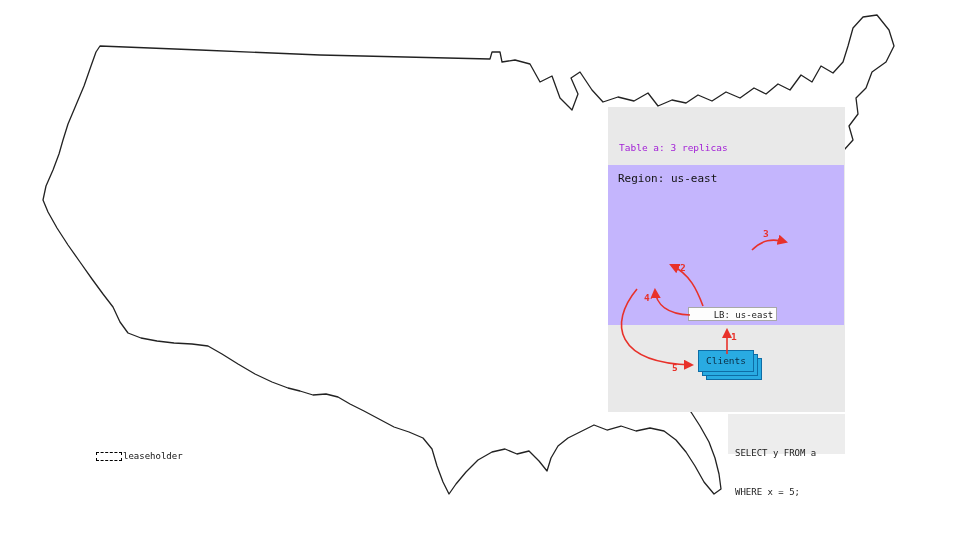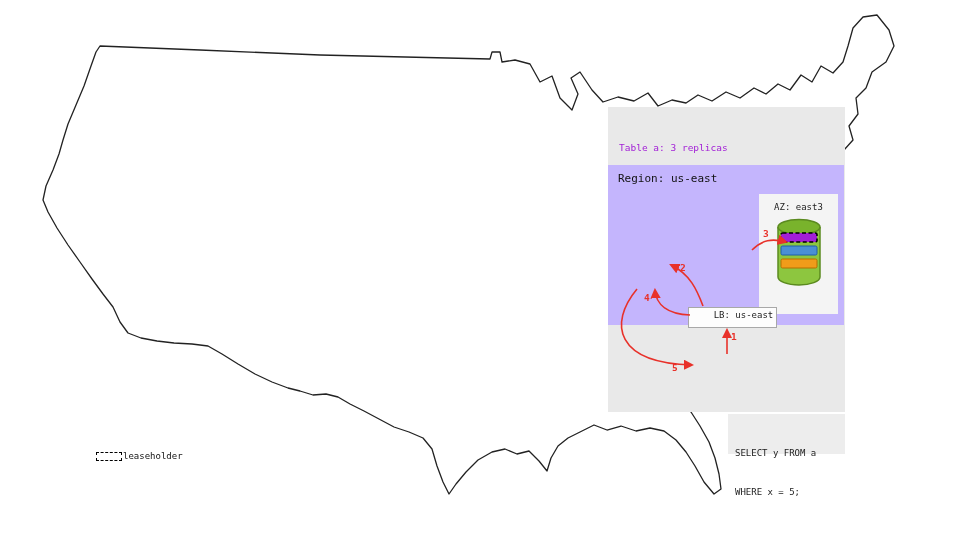--- a/index.html
+++ b/index.html
@@ -20,21 +20,21 @@
   .region { position:absolute; left:0; top:58px; width:236px; height:160px; background:#c4b5fd; }
   .region-title { position:absolute; left:10px; top:7px; font-size:11px; color:#111; }
 
   .az { position:absolute; top:29px; height:120px; background:#f4f4f4; }
   .az1 { left:9px;   width:67px; }
   .az2 { left:80px;  width:67px; }
   .az3 { left:151px; width:79px; }
   .az-label { text-align:center; font-size:9px; color:#222; margin-top:8px; }
   .cyl { display:block; margin:6px auto 0 auto; }
 
-  .lb { position:absolute; left:80px; top:200px; width:89px; height:21px;
+  .lb { position:absolute; left:80px; top:200px; width:89px; height:14px;
         background:#fdfdfd; border:1px solid #a8a8a8; font-size:9px; color:#222;
         text-align:center; line-height:15px;padding-left:22px; }
 
   .clients { position:absolute; left:90px; top:243px; width:68px; height:34px; }
   .clients .layer { position:absolute; width:56px; height:22px; background:#29abe2;
                     border:1.3px solid #0e6da6; }
   .layer3 { left:8px; top:8px; }
   .layer2 { left:4px; top:4px; }
   .layer1 { left:0;   top:0; font-size:9.5px; color:#0b2e47; text-align:center; line-height:19px; }
 
@@ -83,34 +83,29 @@
       <div class="c-tablea">Table a: 3 replicas</div>
       <div class="c-indexa">Index a: 3 replicas</div>
       <div class="c-tableb">Table b: 3 replicas</div>
     </div>
 
     <div class="region">
       <div class="region-title">Region: us-east</div>
 
 
 
-      <div class="az az3">
-        <div class="az-label">AZ: east3</div>
-        <svg class="cyl" width="46" height="70" viewBox="0 0 46 70">
-          <path d="M2,9 L2,59 A21,8 0 0 0 44,59 L44,9" fill="#8dc63f" stroke="#5b8a1f" stroke-width="1.5"></path>
-          <ellipse cx="23" cy="9" rx="21" ry="7.5" fill="#79b32c" stroke="#5b8a1f" stroke-width="1.5"></ellipse>
-          <rect x="5" y="15" width="36" height="9" rx="1.5" fill="#a21fd6" stroke="#000000" stroke-width="1.6" stroke-dasharray="4 2.5"></rect>
-          <rect x="5" y="28" width="36" height="9" rx="1.5" fill="#4a8fd4" stroke="#1f5fa8"></rect>
-          <rect x="5" y="41" width="36" height="9" rx="1.5" fill="#f09c1a" stroke="#b56f00"></rect>
-        </svg>
-      </div>
     </div>
 
     <div class="lb">LB: us-east</div>
 
+    <div class="clients">
+      <div class="layer layer3"></div>
+      <div class="layer layer2"></div>
+      <div class="layer layer1">Clients</div>
+    </div>
   </div>
 
   <svg class="arrows-svg" viewBox="0 0 960 540">
     <defs>
       <marker id="ah" viewBox="0 0 10 10" refX="8" refY="5" markerWidth="6.5" markerHeight="6.5" orient="auto-start-reverse">
         <path d="M0,0 L10,5 L0,10 z" fill="#e8312a"></path>
       </marker>
     </defs>
     <g fill="none" stroke="#e8312a" stroke-width="1.6">
       <path d="M727,352 L727,328" marker-end="url(#ah)"></path>

